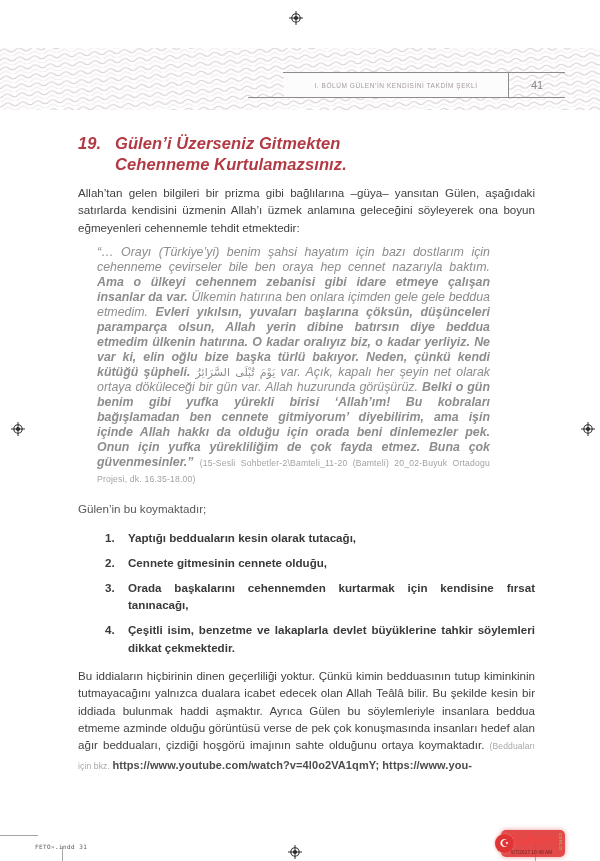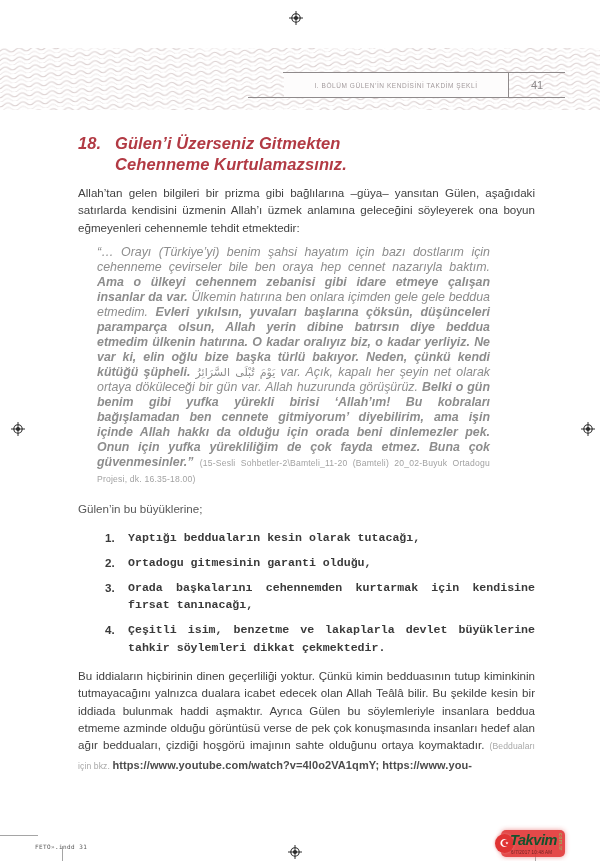--- a/index.html
+++ b/index.html
@@ -47,36 +47,36 @@
     font-size:12.4px;line-height:15px;color:#8d8d8d;font-style:italic;text-align:justify;
   }
   .q-bold{font-weight:bold;}
   .q-ar{font-style:normal;font-family:"DejaVu Sans",sans-serif;font-size:11px;}
   .q-cite{font-style:normal;font-size:8.6px;color:#a2a2a2;letter-spacing:.2px;font-weight:normal;}
   .list-intro{margin-top:13px;color:#575757;text-align:left;}
   .num-list{margin-top:11px;padding-left:27px;}
   .num-item{display:flex;margin-bottom:8px;font-weight:bold;color:#3a3a3a;
     font-size:11.6px;line-height:17.2px;}
   .num-item .n{width:23px;flex-shrink:0;}
-  .num-item .t{flex:1;text-align:justify;font-family:Liberation Mono, monospace;}
+  .num-item .t{flex:1;text-align:justify;}
   .closing{margin-top:11px;}
   .note-sm{font-size:8.6px;color:#a8a8a8;letter-spacing:.1px;}
   .note-links{font-size:11px;font-weight:bold;color:#4c4c4c;letter-spacing:.1px;}
   
   .slug{position:absolute;left:35px;top:843px;font-family:"DejaVu Sans Mono",monospace;
     font-size:6px;color:#5a5a5a;letter-spacing:.4px;}
   
   .takvim{position:absolute;left:495px;top:830px;width:70px;height:27px;}
   .takvim-bg{position:absolute;left:6px;top:0;right:0;bottom:0;background:#e23c3c;
     border-radius:5px;opacity:.93;box-shadow:0 0 5px rgba(233,130,130,.9);}
   .takvim-badge{position:absolute;left:0;top:4px;width:19px;height:19px;border-radius:50%;
     background:#e03434;display:flex;align-items:center;justify-content:center;box-shadow:0 0 3px rgba(233,130,130,.9);}
   .takvim-badge span{color:#ffffff;font-size:11px;line-height:11px;font-family:"DejaVu Sans",sans-serif;}
   .takvim-name{position:absolute;left:15px;top:2px;font-size:14.5px;font-weight:bold;
-    font-style:italic;color:#14532d;letter-spacing:-.4px;}
+    font-style:italic;color:#ef4444;letter-spacing:-.4px;}
   .takvim-domain{position:absolute;right:1px;top:3px;writing-mode:vertical-rl;
     font-size:5px;color:#9ab05e;font-weight:bold;letter-spacing:.4px;}
   .takvim-stamp{position:absolute;left:16px;bottom:2px;font-size:4.5px;color:#6d2020;letter-spacing:.2px;}
 </style>
 </head>
 <body>
 
 <svg class="reg-mark reg-top" viewBox="0 0 20 20">
   <line x1="10" y1="0" x2="10" y2="20" stroke="#2a2a2a" stroke-width="1.4"></line>
   <line x1="0" y1="10" x2="20" y2="10" stroke="#2a2a2a" stroke-width="1.4"></line>
@@ -120,43 +120,43 @@
 
 <div class="hdr-rule hdr-rule-top"></div>
 <div class="hdr-rule hdr-rule-bottom"></div>
 <div class="hdr-divider"></div>
 <div class="hdr-cell-title">I. BÖLÜM GÜLEN’İN KENDİSİNİ TAKDİM ŞEKLİ</div>
 <div class="hdr-cell-num">41</div>
 
 <div class="content">
 
   <div class="heading">
-    <span class="heading-num">18.</span>
+    <span class="heading-num">19.</span>
     <span>
       <span>Gülen’i Üzerseniz Gitmekten</span><br>
       <span>Cehenneme Kurtulamazsınız.</span>
     </span>
   </div>
 
   <p class="para intro">Allah’tan gelen bilgileri bir prizma gibi bağlılarına –güya– yansıtan Gülen, aşağıdaki satırlarda kendisini üzmenin Allah’ı üzmek anlamına geleceğini söyleyerek ona boyun eğmeyenleri cehennemle tehdit etmektedir:</p>
 
   <blockquote>
     <span class="q-reg">“… Orayı (Türkiye’yi) benim şahsi hayatım için bazı dostlarım için cehenneme çevirseler bile ben oraya hep cennet nazarıyla baktım. </span><span class="q-bold">Ama o ülkeyi cehennem zebanisi gibi idare etmeye çalışan insanlar da var. </span><span class="q-reg">Ülkemin hatırına ben onlara içimden gele gele beddua etmedim. </span><span class="q-bold">Evleri yıkılsın, yuvaları başlarına çöksün, düşünceleri paramparça olsun, Allah yerin dibine batırsın diye beddua etmedim ülkenin hatırına. O kadar oralıyız biz, o kadar yerliyiz. Ne var ki, elin oğlu bize başka türlü bakıyor. Neden, çünkü kendi kütüğü şüpheli. </span><span class="q-ar">يَوْمَ تُبْلَى السَّرَائِرُ</span><span class="q-reg"> var. Açık, kapalı her şeyin net olarak ortaya döküleceği bir gün var. Allah huzurunda görüşürüz. </span><span class="q-bold">Belki o gün benim gibi yufka yürekli birisi ‘Allah’ım! Bu kobraları bağışlamadan ben cennete gitmiyorum’ diyebilirim, ama işin içinde Allah hakkı da olduğu için orada beni dinlemezler pek. Onun için yufka yürekliliğim de çok fayda etmez. Buna çok güvenmesinler.” </span><span class="q-cite">(15-Sesli Sohbetler-2\Bamteli_11-20 (Bamteli) 20_02-Buyuk Ortadogu Projesi, dk. 16.35-18.00)</span>
   </blockquote>
 
-  <p class="para list-intro">Gülen’in bu büyüklerine;</p>
+  <p class="para list-intro">Gülen’in bu koymaktadır;</p>
 
   <div class="num-list">
     <div class="num-item">
       <span class="n">1.</span>
       <span class="t">Yaptığı bedduaların kesin olarak tutacağı,</span>
     </div>
     <div class="num-item">
       <span class="n">2.</span>
-      <span class="t">Ortadogu gitmesinin garanti olduğu,</span>
+      <span class="t">Cennete gitmesinin cennete olduğu,</span>
     </div>
     <div class="num-item">
       <span class="n">3.</span>
       <span class="t">Orada başkalarını cehennemden kurtarmak için kendisine fırsat tanınacağı,</span>
     </div>
     <div class="num-item">
       <span class="n">4.</span>
       <span class="t">Çeşitli isim, benzetme ve lakaplarla devlet büyüklerine tahkir söylemleri dikkat çekmektedir.</span>
     </div>
   </div>

